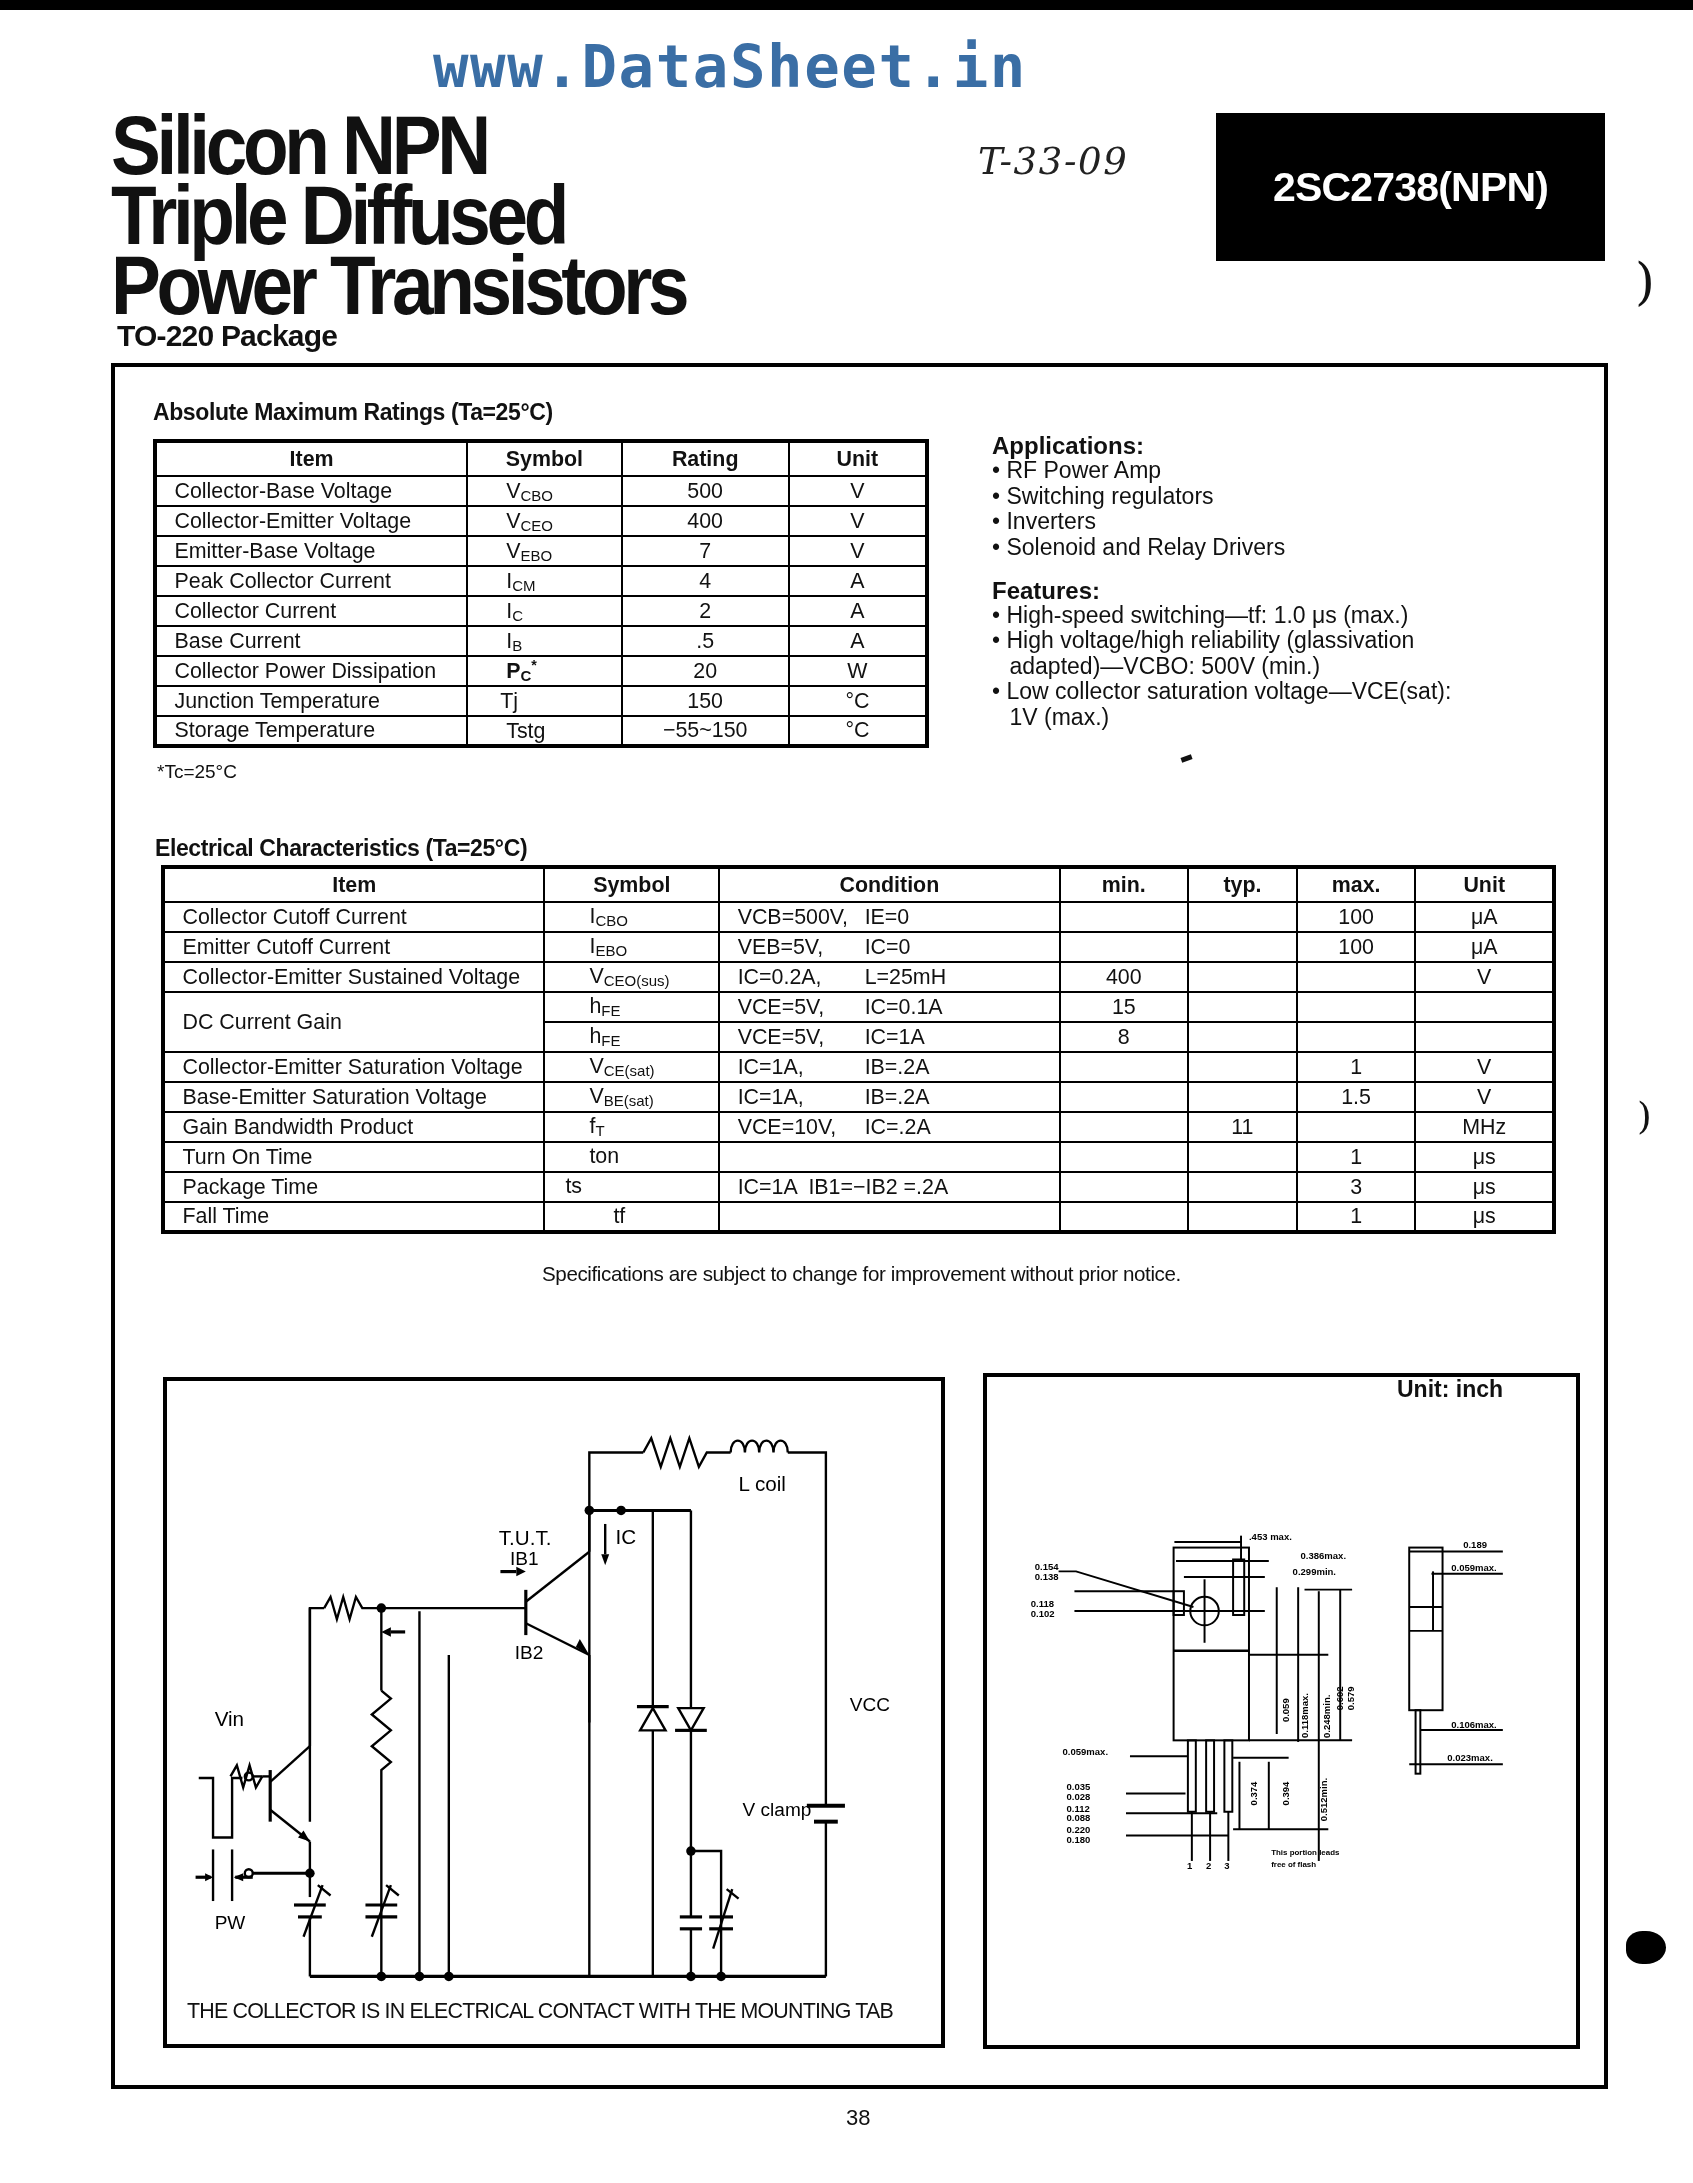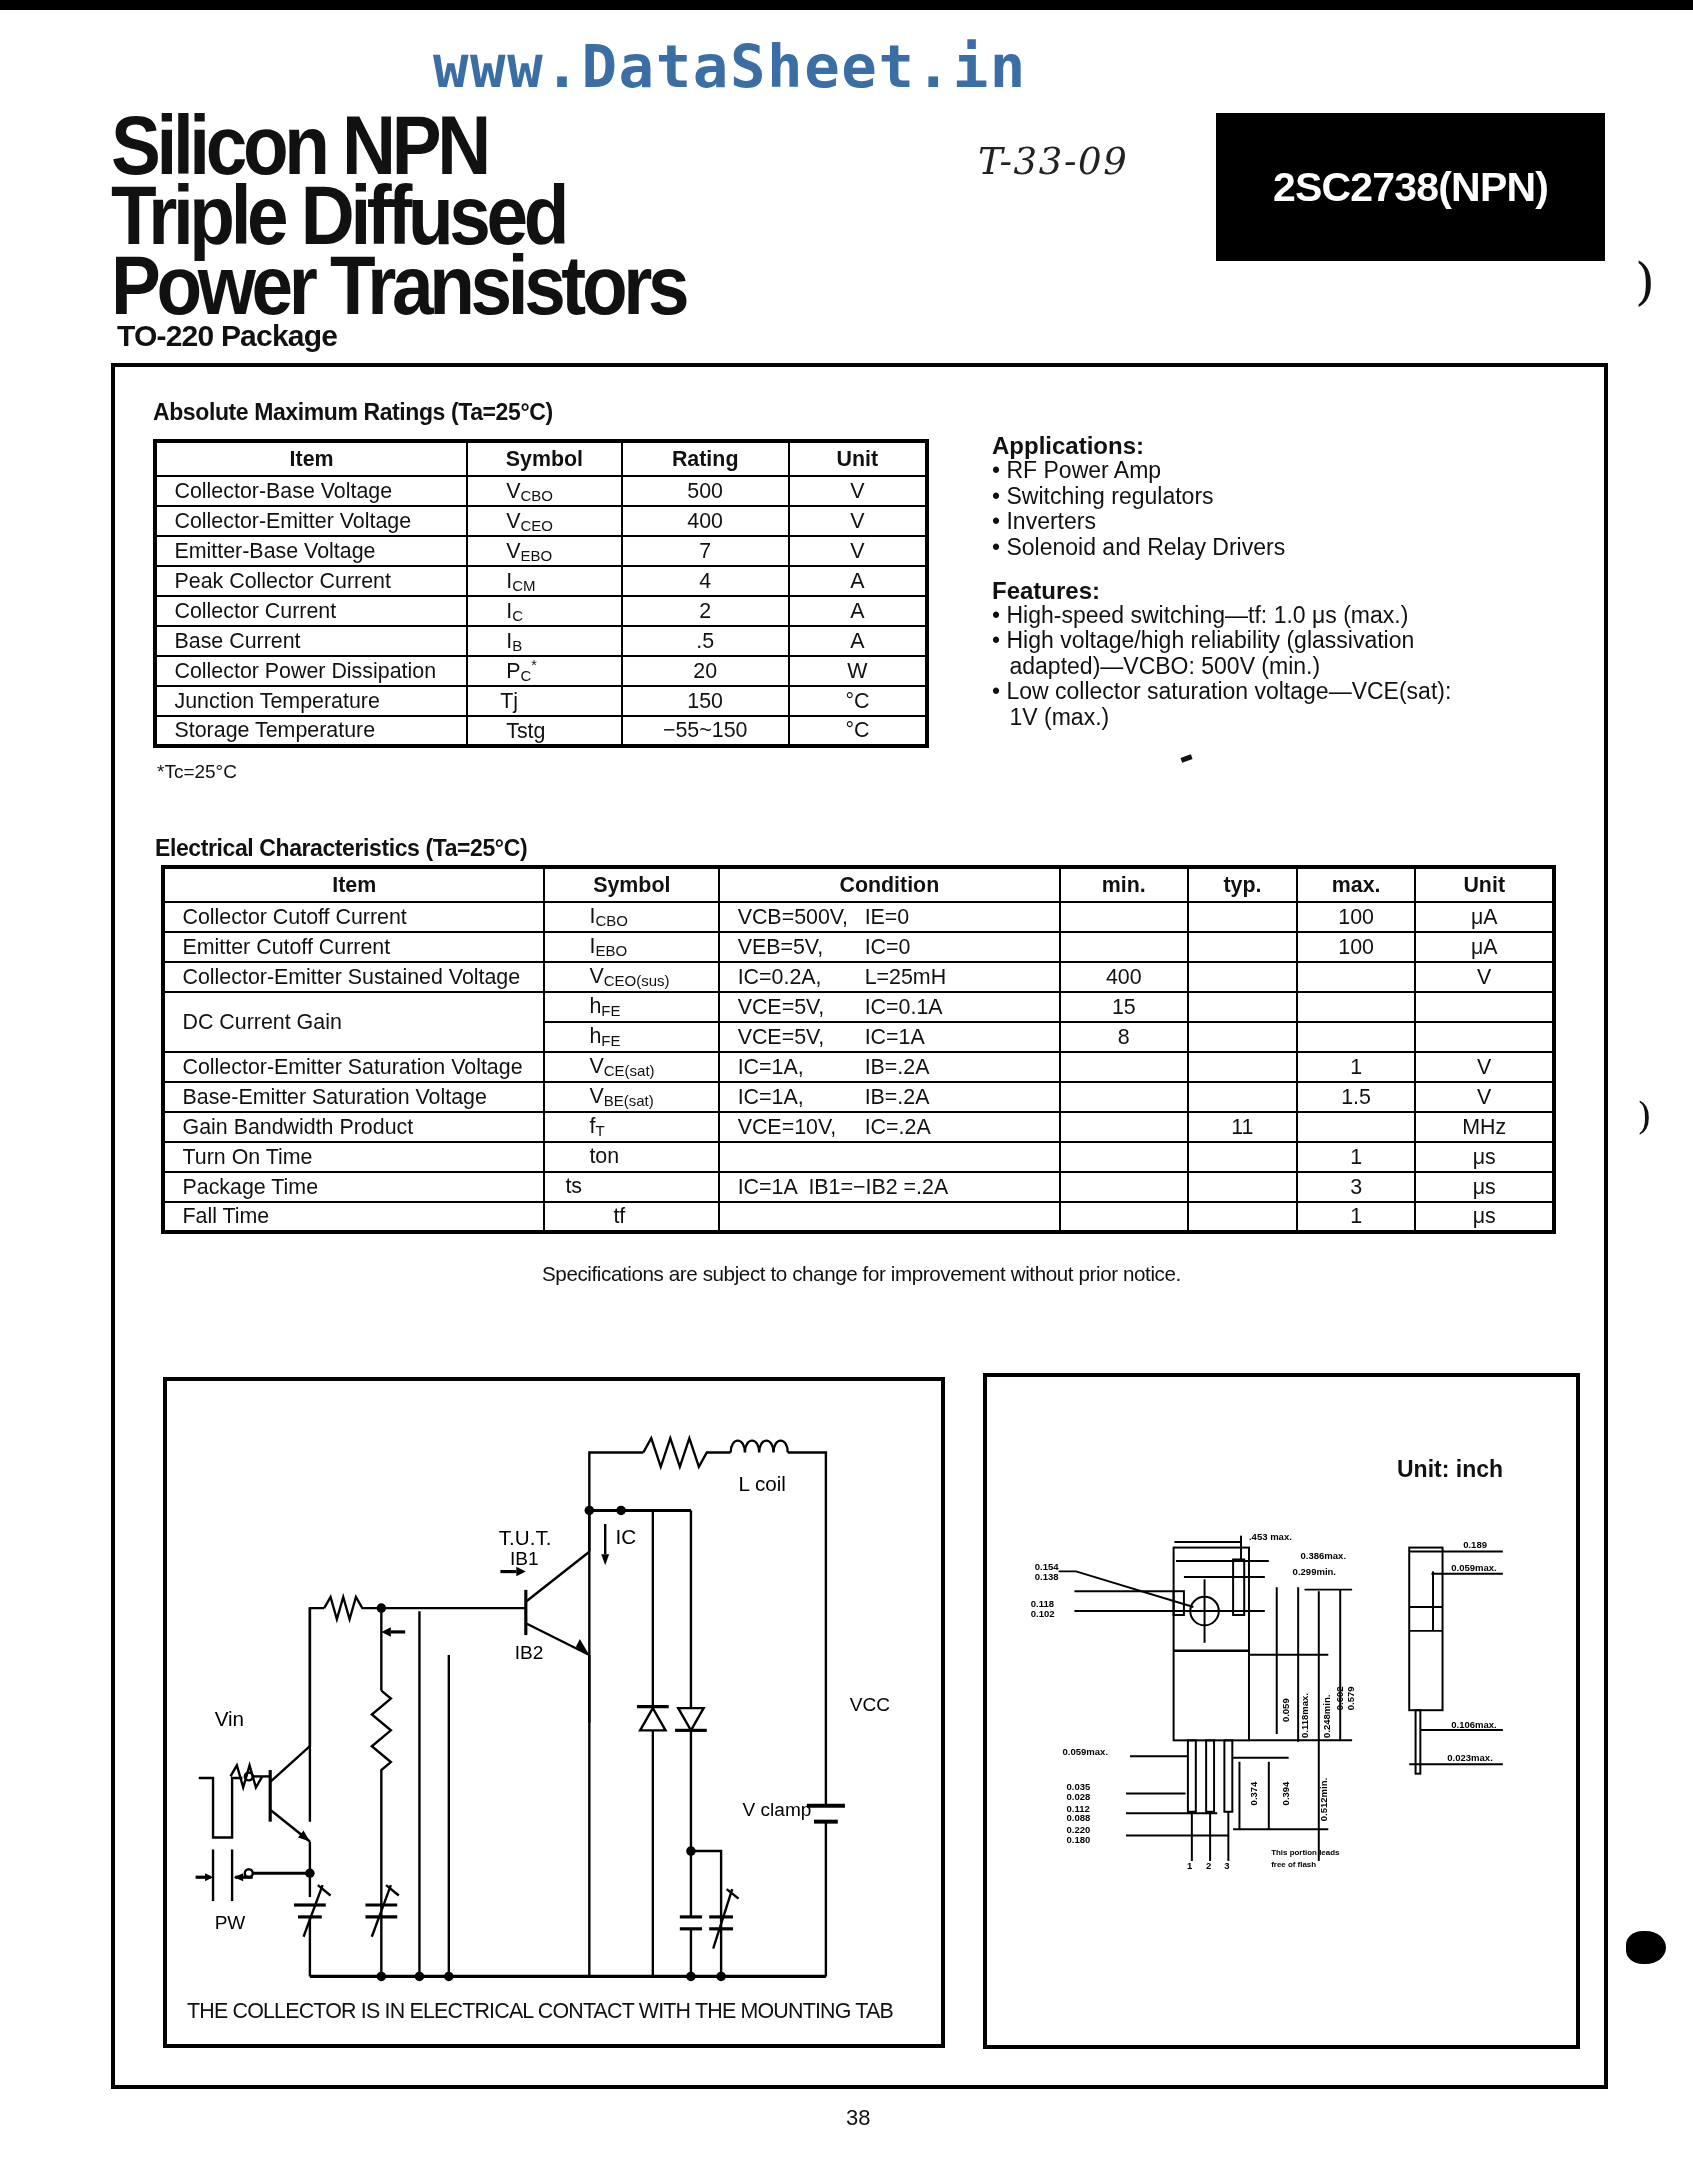--- a/index.html
+++ b/index.html
@@ -34,21 +34,21 @@
   .lists { left: 992px; top: 433px; font-size: 23px; line-height: 25.4px; }
   .lists .hd { font-weight: bold; font-size: 24px; }
   .lists .li { padding-left: 0; }
   .lists .cont { padding-left: 17.5px; }
 
   .spec-note { left: 542px; top: 1262px; font-size: 20.6px; letter-spacing: -0.4px; }
 
   .circuit-box { left: 163px; top: 1377px; width: 782px; height: 671px; border: 4px solid #000; }
   .pkg-box { left: 983px; top: 1373px; width: 597px; height: 676px; border: 4px solid #000; }
   .collector-note { left: 187px; top: 1999px; font-size: 21.4px; letter-spacing: -0.8px; }
-  .unit-inch { left: 1397px; top: 1456px; font-weight: bold; font-size: 23px; }
+  .unit-inch { left: 1397px; top: 1376px; font-weight: bold; font-size: 23px; }
   .pagenum { left: 846px; top: 2105px; font-size: 22px; }
 
   svg text { font-family: "Liberation Sans", sans-serif; }
   .serif-dim { font-family: "DejaVu Serif", serif; font-size: 12px; font-weight: bold; }
 </style>
 </head>
 <body>
 
 <div class="abs topbar"></div>
 <div class="abs watermark">www.DataSheet.in</div>
@@ -117,21 +117,21 @@
         <td class="c">A</td>
       </tr>
       <tr>
         <td class="l">Base Current</td>
         <td class="c" style="text-align: left; padding-left: 38px;"><span>I</span><sub>B</sub><sup></sup></td>
         <td class="c">.5</td>
         <td class="c">A</td>
       </tr>
       <tr>
         <td class="l">Collector Power Dissipation</td>
-        <td class="c" style="text-align: left; padding-left: 38px;"><span>P</span><sub>C</sub><sup>*</sup></td>
+        <td class="c" style="text-align: left; padding-left: 38px; font-weight: bold;"><span>P</span><sub>C</sub><sup>*</sup></td>
         <td class="c">20</td>
         <td class="c">W</td>
       </tr>
       <tr>
         <td class="l">Junction Temperature</td>
         <td class="c" style="text-align: left; padding-left: 32px;"><span>Tj</span><sub></sub><sup></sup></td>
         <td class="c">150</td>
         <td class="c">°C</td>
       </tr>
       <tr>

